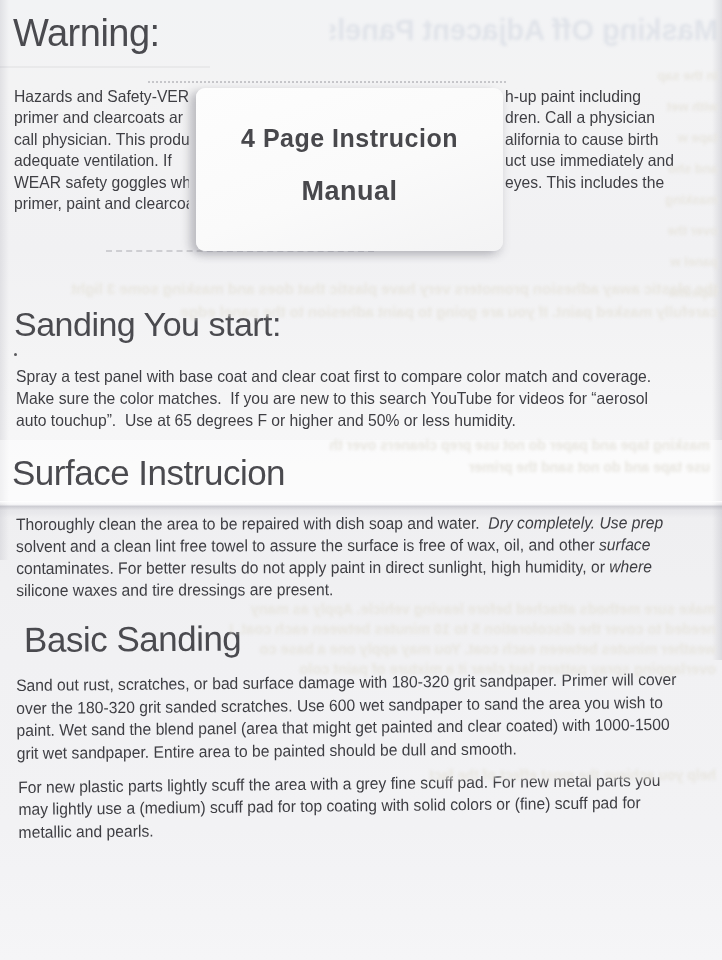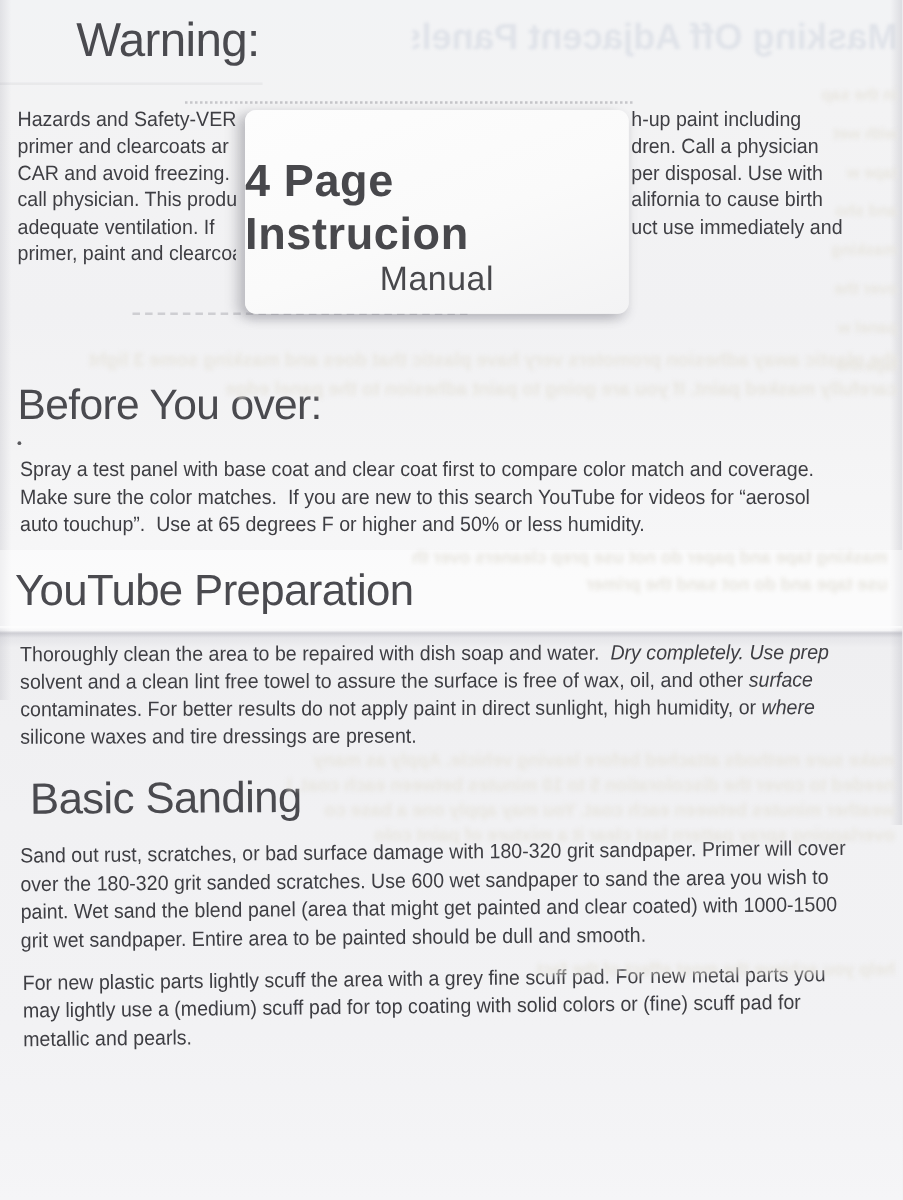--- a/index.html
+++ b/index.html
@@ -21,21 +21,21 @@
     background:linear-gradient(90deg,rgba(195,195,202,.38),rgba(195,195,202,0));}
   .edge-right{position:absolute;right:0;top:0;width:10px;height:660px;
     background:linear-gradient(270deg,rgba(188,188,196,.42),rgba(188,188,196,0));}
   .crease{position:absolute;left:0;top:66px;width:210px;height:2px;background:rgba(120,120,130,.08);}
   .light-band{position:absolute;left:0;top:440px;width:722px;height:62px;background:rgba(255,255,255,.45);}
   .seam{position:absolute;left:0;top:501px;width:722px;height:17px;
     background:linear-gradient(180deg,rgba(255,255,255,.85) 0%,rgba(255,255,255,.2) 20%,
       rgba(168,168,178,.50) 32%,rgba(200,200,208,.25) 55%,rgba(240,240,243,0) 100%);}
 
   h1,h2{margin:0;font-weight:400;color:#4a4a4f;letter-spacing:-.5px;}
-  .h-warning{position:absolute;left:13px;top:12px;font-size:38px;margin-left:48px;}
+  .h-warning{position:absolute;left:13px;top:12px;font-size:38px;}
   .h-before{position:absolute;left:14px;top:305px;font-size:34px;}
   .h-surface{position:absolute;left:12px;top:453px;font-size:35px;}
   .h-sanding{position:absolute;left:24px;top:620px;font-size:35px;transform:rotate(-.4deg);transform-origin:0 50%;}
 
   .para{position:absolute;color:#3e3e43;font-size:16.5px;line-height:22px;
     transform:scaleX(.95);transform-origin:0 0;white-space:pre;}
   .pline{white-space:pre;}
   .it{font-style:italic;}
   #p2{left:16px;top:365px;}
   #p3{left:16px;top:513px;transform:scaleX(.95) rotate(-.15deg);}
@@ -51,22 +51,22 @@
 
   .perf-top{position:absolute;left:148px;top:81px;width:358px;height:0;
     border-top:2px dotted rgba(160,160,168,.55);}
   .perf-bottom{position:absolute;left:106px;top:250px;width:268px;height:0;
     border-top:2px dashed rgba(150,150,158,.38);}
 
   .sticker{position:absolute;left:196px;top:88px;width:307px;height:163px;border-radius:9px;
     background:linear-gradient(160deg,#fdfdfd 0%,#fafafa 55%,#f3f3f4 100%);
     box-shadow:-7px 3px 9px rgba(90,90,100,.28), 0 5px 8px rgba(90,90,100,.16);
     display:flex;flex-direction:column;align-items:center;z-index:5;}
-  .sticker .s1{margin-top:36px;font-size:36px;font-weight:700;color:#48484c;letter-spacing:.5px;}
-  .sticker .s2{font-size:27px;font-weight:400;color:#48484c;letter-spacing:.5px;}
+  .sticker .s1{margin-top:36px;font-size:25px;font-weight:700;color:#48484c;letter-spacing:.5px;}
+  .sticker .s2{margin-top:23px;font-size:27px;font-weight:700;color:#48484c;letter-spacing:.5px;}
 
   .stray-dot{position:absolute;left:14px;top:353px;width:3px;height:3px;border-radius:50%;background:#5a5a5e;}
 
   .ghost{position:absolute;transform:scaleX(-1);filter:blur(1.8px);white-space:nowrap;
     font-weight:600;pointer-events:none;overflow:hidden;}
   .ghost-h{left:330px;top:14px;width:388px;font-size:29px;color:#e0e3e9;filter:blur(1.4px);
     font-weight:600;text-align:center;}
 </style>
 </head>
 <body>
@@ -79,39 +79,39 @@
   <div class="edge-right"></div>
   <div class="crease"></div>
   <div class="light-band"></div>
   <div class="seam"></div>
 
   <h1 class="h-warning">Warning:</h1>
 
   <div id="p1">
       <div class="wline"><span class="wl">Hazards and Safety-VERY</span><span class="wr">h-up paint including</span></div>
       <div class="wline"><span class="wl">primer and clearcoats ar</span><span class="wr">dren. Call a physician</span></div>
-      <div class="wline"><span class="wl">CAR and avoid freezing.</span><span class="wr">per disposal. Use with</span></div>
       <div class="wline"><span class="wl">call physician. This produ</span><span class="wr">alifornia to cause birth</span></div>
       <div class="wline"><span class="wl">adequate ventilation. If</span><span class="wr">uct use immediately and</span></div>
+      <div class="wline"><span class="wl">WEAR safety goggles wh</span><span class="wr">eyes. This includes the</span></div>
       <div class="wline"><span class="wl">primer, paint and clearcoat.</span></div>
     </div>
 
   <div class="perf-top"></div>
   <div class="perf-bottom"></div>
 
   <div class="sticker">
     <div class="s1">4 Page Instrucion</div>
     <div class="s2">Manual</div>
   </div>
 
-  <h2 class="h-before">Before You over:</h2>
+  <h2 class="h-before">Sanding You start:</h2>
   <div class="stray-dot"></div>
   <div id="p2" class="para"><div class="pline"><span>Spray a test panel with base coat and clear coat first to compare color match and coverage.</span></div><div class="pline"><span>Make sure the color matches.  If you are new to this search YouTube for videos for “aerosol</span></div><div class="pline"><span>auto touchup”.  Use at 65 degrees F or higher and 50% or less humidity.</span></div></div>
 
-  <h2 class="h-surface">YouTube Preparation</h2>
+  <h2 class="h-surface">Surface Instrucion</h2>
   <div id="p3" class="para"><div class="pline"><span>Thoroughly clean the area to be repaired with dish soap and water.  </span><span class="it">Dry completely. Use prep</span></div><div class="pline"><span>solvent and a clean lint free towel to assure the surface is free of wax, oil, and other </span><span class="it">surface</span></div><div class="pline"><span>contaminates. For better results do not apply paint in direct sunlight, high humidity, or </span><span class="it">where</span></div><div class="pline"><span>silicone waxes and tire dressings are present.</span></div></div>
 
   <h2 class="h-sanding">Basic Sanding</h2>
   <div id="p4" class="para"><div class="pline"><span>Sand out rust, scratches, or bad surface damage with 180-320 grit sandpaper. Primer will cover</span></div><div class="pline"><span>over the 180-320 grit sanded scratches. Use 600 wet sandpaper to sand the area you wish to</span></div><div class="pline"><span>paint. Wet sand the blend panel (area that might get painted and clear coated) with 1000-1500</span></div><div class="pline"><span>grit wet sandpaper. Entire area to be painted should be dull and smooth.</span></div></div>
   <div id="p5" class="para"><div class="pline"><span>For new plastic parts lightly scuff the area with a grey fine scuff pad. For new metal parts you</span></div><div class="pline"><span>may lightly use a (medium) scuff pad for top coating with solid colors or (fine) scuff pad for</span></div><div class="pline"><span>metallic and pearls.</span></div></div>
 
   <div id="ghosts">
       <div class="ghost" style="left: 70px; top: 280px; width: 648px; font-size: 15px; color: rgb(232, 230, 224);">the plastic away adhesion promoters very have plastic that does and masking some 3 light coats</div>
       <div class="ghost" style="left: 70px; top: 303px; width: 648px; font-size: 15px; color: rgb(232, 230, 224);">carefully masked paint. If you are going to paint adhesion to the panel edge</div>
       <div class="ghost" style="left: 656px; top: 68px; width: 62px; font-size: 13px; color: rgb(232, 230, 224);">in the sap</div>

